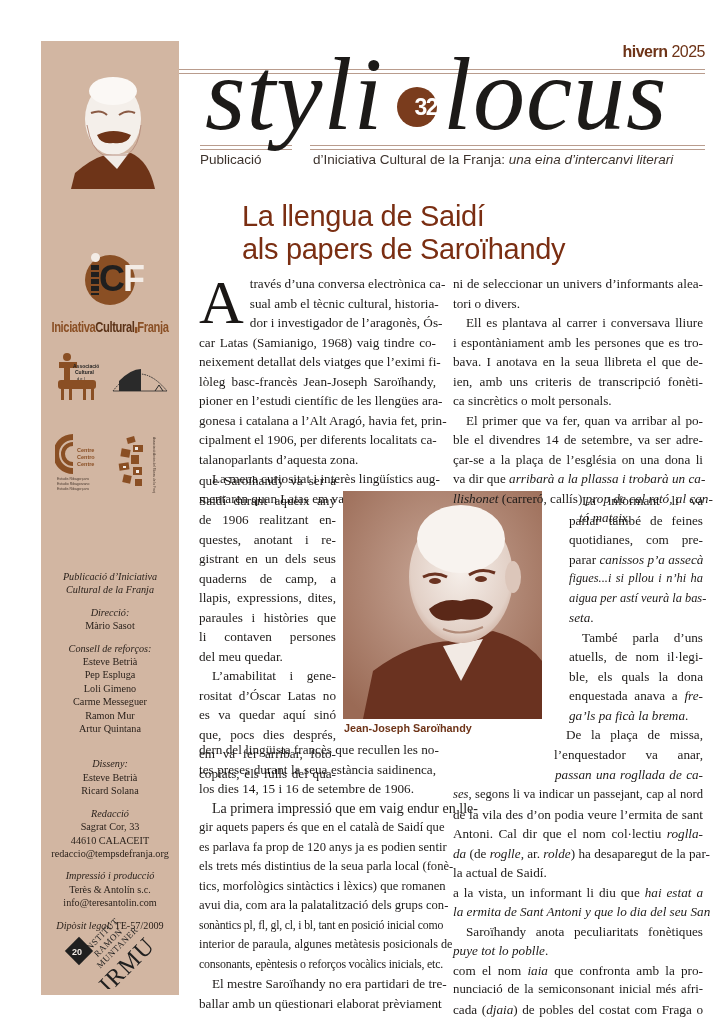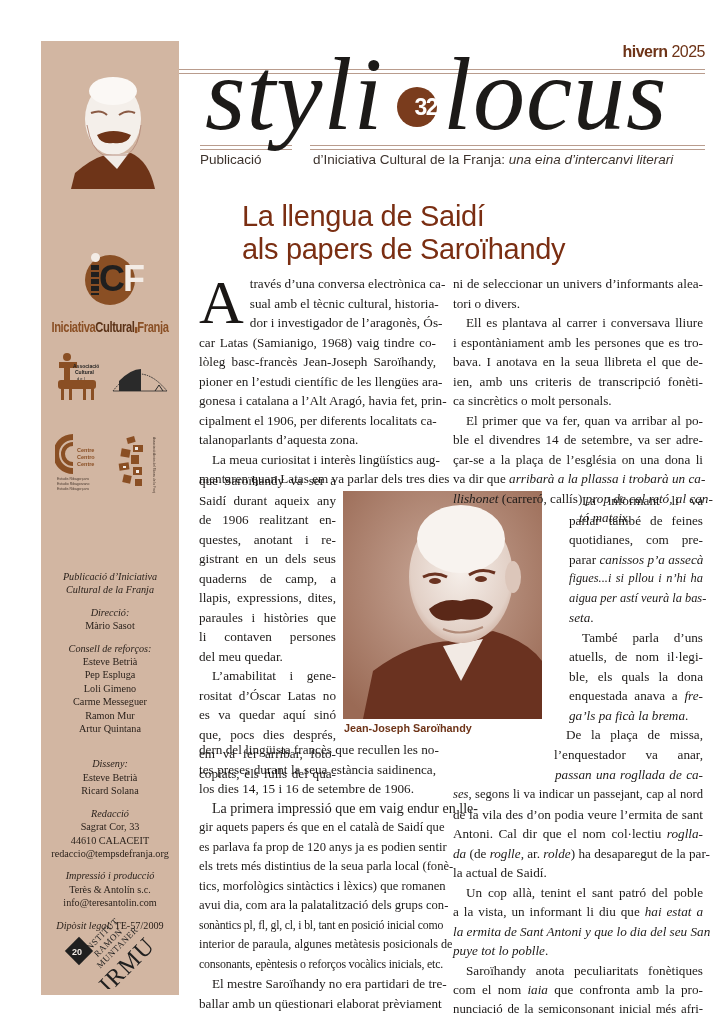--- a/index.html
+++ b/index.html
@@ -243,20 +243,21 @@
   <span style="display:block">La llengua de Saidí</span>
   <span style="display:block">als papers de Saroïhandy</span>
 </h1>
 
 <div class="col col1">
   <span class="dropcap">A</span>
   <span class="line" style="padding-left:0">través d’una conversa electrònica ca-</span>
   <span class="line">sual amb el tècnic cultural, historia-</span>
   <span class="line">dor i investigador de l’aragonès, Ós-</span>
   <span class="line" style="clear:both">car Latas (Samianigo, 1968) vaig tindre co-</span>
+  <span class="line">neixement detallat dels viatges que l’eximi fi-</span>
   <span class="line">lòleg basc-francès Jean-Joseph Saroïhandy,</span>
   <span class="line">pioner en l’estudi científic de les llengües ara-</span>
   <span class="line">gonesa i catalana a l’Alt Aragó, havia fet, prin-</span>
   <span class="line">cipalment el 1906, per diferents localitats ca-</span>
   <span class="line last">talanoparlants d’aquesta zona.</span>
   <span class="line" style="padding-left:13px">La meua curiositat i interès lingüístics aug-</span>
   <span class="line">mentaren quan Latas em va parlar dels tres dies</span>
 </div>
 
 <div class="col col1-narrow">
@@ -362,22 +363,21 @@
 <div class="col" style="left:555px; top:765px; width:148px;">
   <span class="line"><i>passan una rogllada de ca-</i></span>
 </div>
 
 <div class="col" style="left:453px; top:785px; width:250px;">
   <span class="line" style="font-size:12.6px"><i>ses</i><span>, segons li va indicar un passejant, cap al nord</span></span>
   <span class="line">de la vila des d’on podia veure l’ermita de sant</span>
   <span class="line"><span>Antoni. Cal dir que el nom col·lectiu </span><i>roglla-</i></span>
   <span class="line"><i>da</i><span> (de </span><i>roglle</i><span>, ar. </span><i>rolde</i><span>) ha desaparegut de la par-</span></span>
   <span class="line last">la actual de Saidí.</span>
-  <span class="line" style="padding-left:13px">Un cop allà, tenint el sant patró del poble</span>
   <span class="line"><span>a la vista, un informant li diu que </span><i>hai estat a</i></span>
   <span class="line"><i>la ermita de Sant Antoni y que lo dia del seu San</i></span>
+  <span class="line" style="padding-left:13px">Saroïhandy anota peculiaritats fonètiques</span>
   <span class="line last"><i>puye tot lo poblle</i><span>.</span></span>
-  <span class="line" style="padding-left:13px">Saroïhandy anota peculiaritats fonètiques</span>
   <span class="line"><span>com el nom </span><i>iaia</i><span> que confronta amb la pro-</span></span>
   <span class="line" style="font-size:12.8px">nunciació de la semiconsonant inicial més afri-</span>
   <span class="line"><span>cada (</span><i>djaia</i><span>) de pobles del costat com Fraga o</span></span>
 
 </div>
 
 </body></html>

